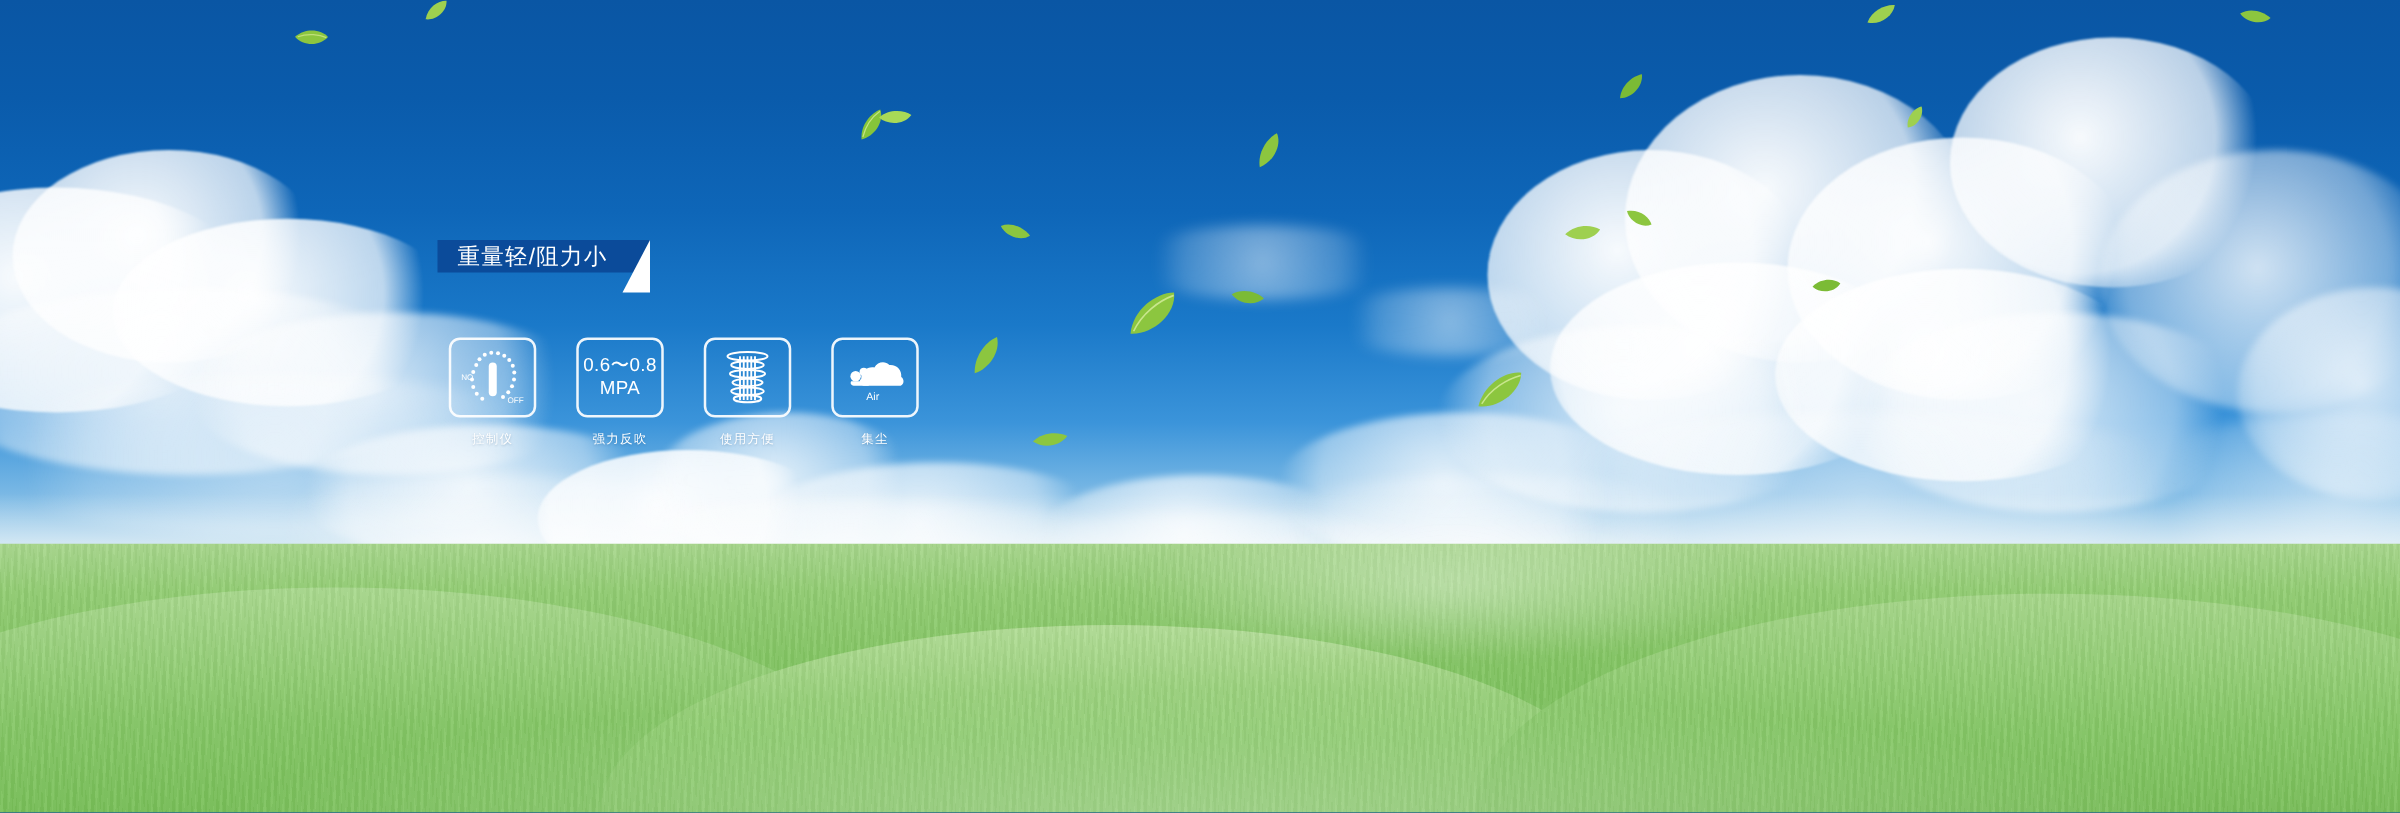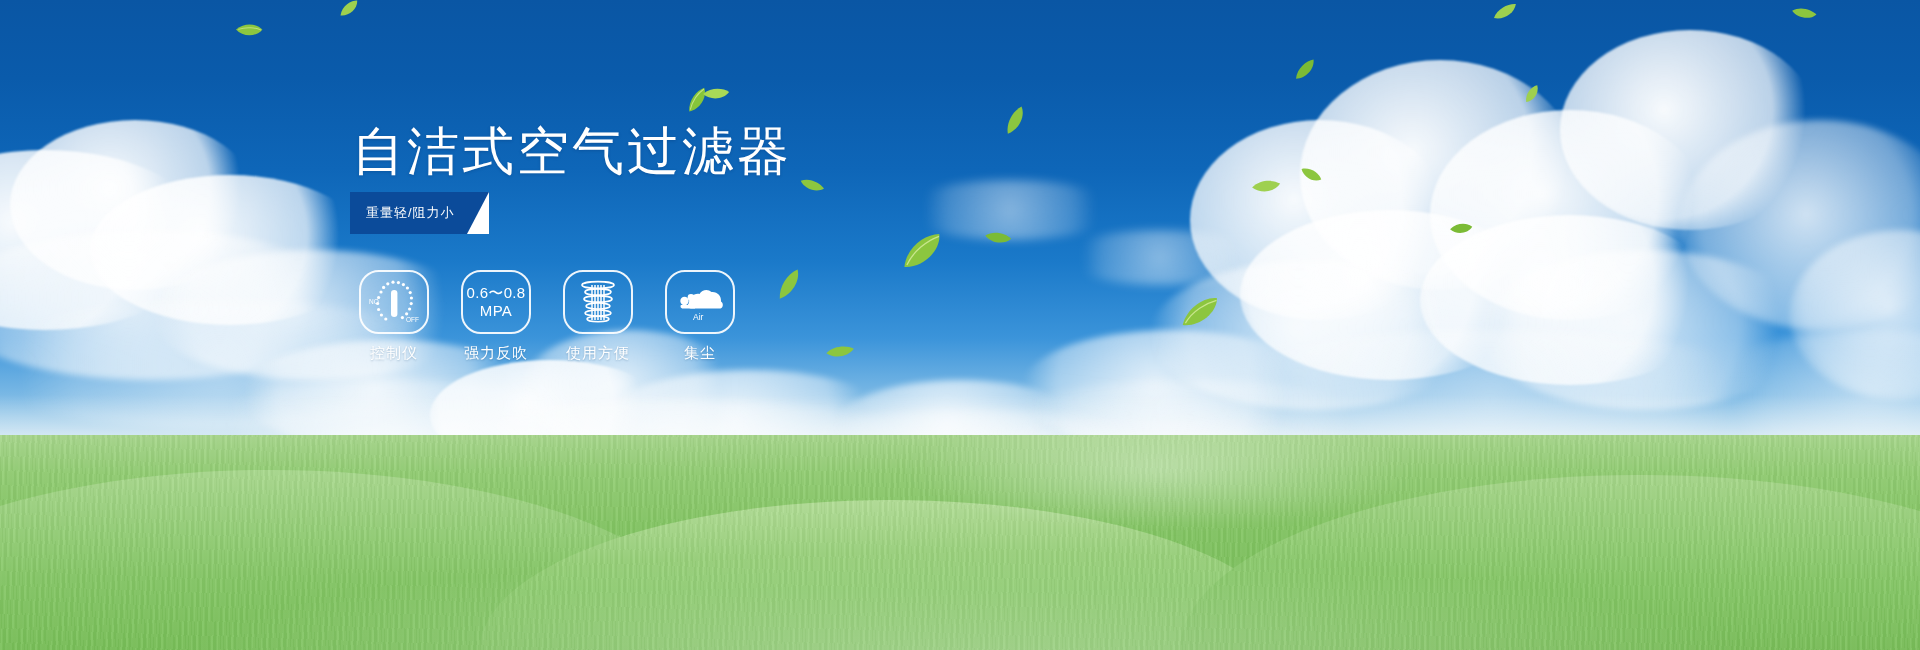--- a/index.html
+++ b/index.html
@@ -91,23 +91,23 @@
   }
 
   .taglines{
     position:absolute;
     left:350px;top:192px;
     display:flex;
     height:42px;
   }
   .tag{
     position:relative;
-    height:42px;
+    height:26px;
     display:flex;align-items:center;
-    font-size:13px;
+    font-size:18px;
     letter-spacing:1px;
     white-space:nowrap;
     text-align:right;
   }
   .tag-a{
     background:#0b4b9a;
     color:#ffffff;
     padding:0 34px 0 16px;
     z-index:2;
   }
@@ -133,34 +133,34 @@
     display:flex;
     gap:30px;
   }
   .feature{
     width:72px;
     display:flex;flex-direction:column;align-items:center;
   }
   .fbox{
     width:70px;height:64px;
     border:2px solid rgba(255,255,255,.92);
-    border-radius:20px;
+    border-radius:9px;
     display:flex;flex-direction:column;
     align-items:center;justify-content:center;
     color:#fff;
     box-sizing:border-box;
   }
   .fbox .txt{
     font-size:15px;line-height:18px;
     text-align:center;white-space:nowrap;
     letter-spacing:.3px;
   }
   .flabel{
     margin-top:10px;
-    font-size:15px;
+    font-size:10px;
     color:#ffffff;
     white-space:nowrap;
     letter-spacing:1px;
     text-shadow:0 1px 2px rgba(0,50,100,.25);
   }
 </style>
 </head>
 <body>
 
 <div class="banner">
@@ -327,21 +327,20 @@
 
     <div class="leaf" style="left:826px;top:344px;transform:rotate(12deg);z-index:6;">
       <svg width="28" height="15" viewBox="0 0 28 15">
           <path d="M1 12 C7 3 19 0 27 2 C23 11 11 16 1 12 Z" fill="#8cc63f"></path>
         </svg>
     </div>
   </div>
 
   <div class="content">
 
-    <div class="title">自洁式空气过滤器</div>
 
     <div class="taglines">
       <div class="tag tag-a">重量轻/阻力小</div>
     </div>
 
     <div class="features">
 
       <div class="feature">
         <div class="fbox">
           <svg width="56" height="50" viewBox="0 0 56 50">

